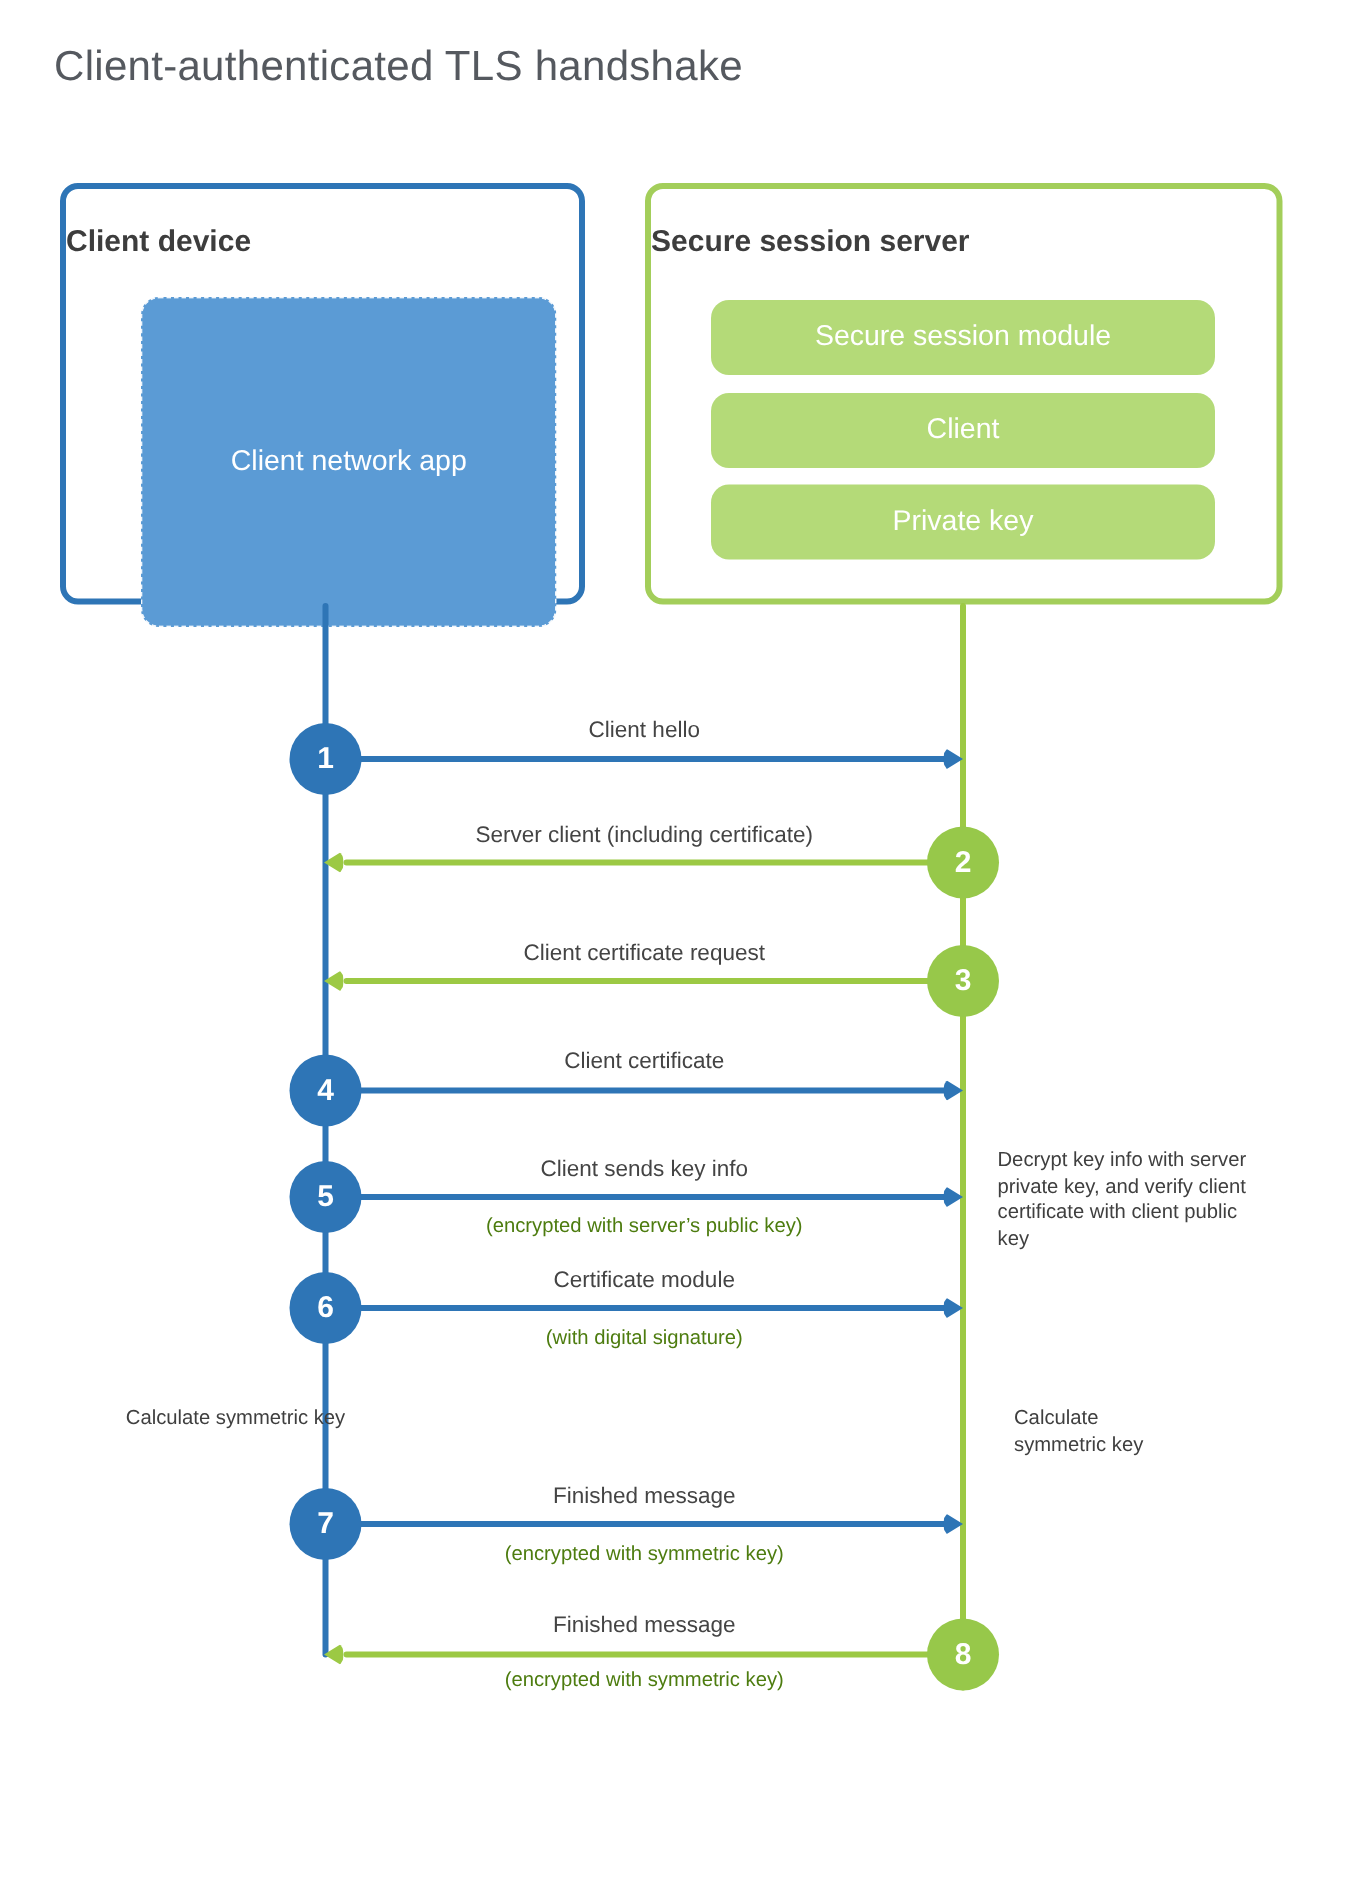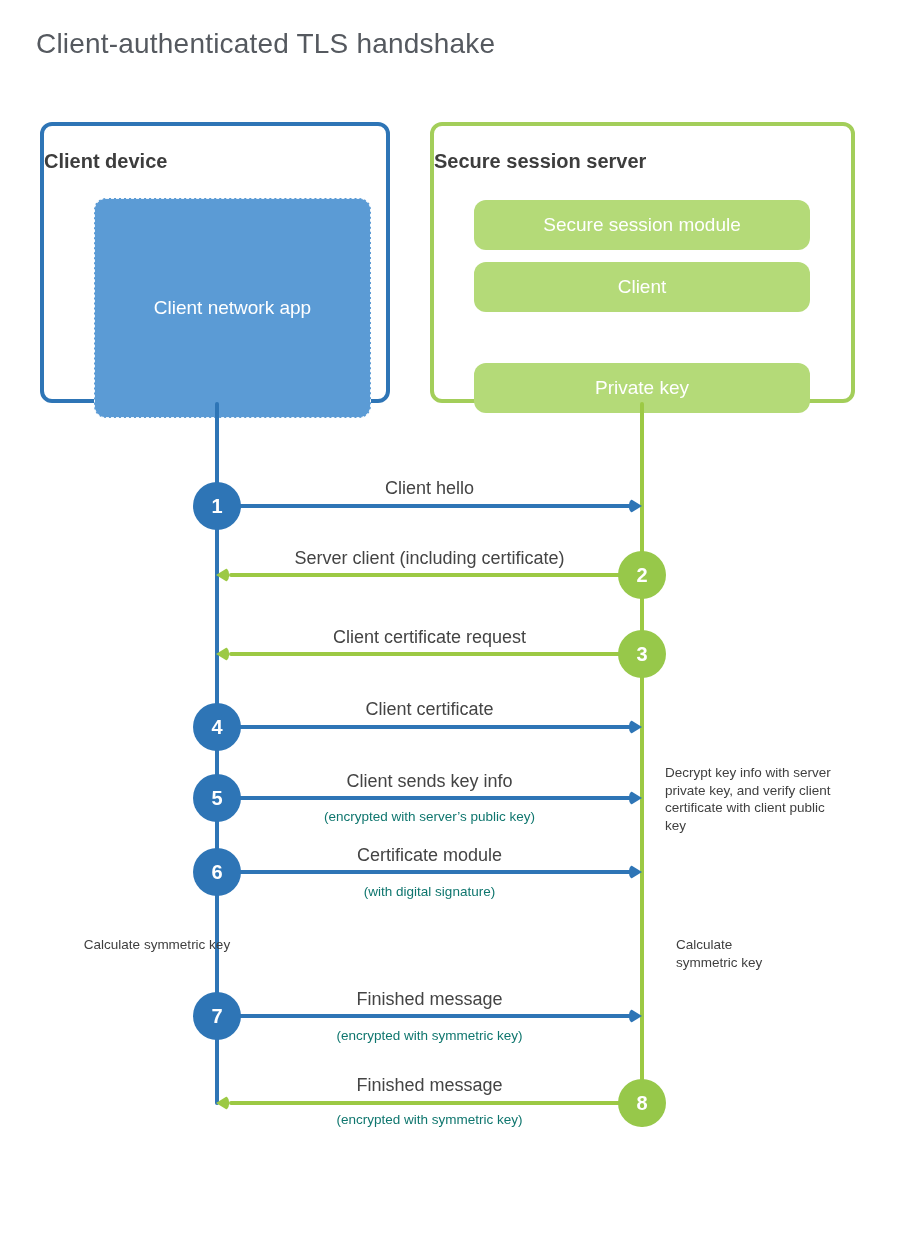--- a/index.html
+++ b/index.html
@@ -53,21 +53,21 @@
     left: 474px;
     width: 336px; height: 50px;
     background: #b4da78;
     color: #ffffff;
     font-size: 19px;
     display: flex; align-items: center; justify-content: center;
     text-align: left;
   }
   .bar-1 { top: 200px; }
   .bar-2 { top: 262px; }
-  .bar-3 { top: 323px; margin-top: 40px; }
+  .bar-3 { top: 323px; }
   
   .lifeline { position: absolute; width: 4px; }
   .lifeline.blue  { left: 215px; top: 402px; height: 703px; background: #2e75b6; }
   .lifeline.green { left: 640px; top: 402px; height: 725px; background: #9cc944; }
   
   .shaft { position: absolute; height: 4px; }
   .shaft.blue  { background: #2e75b6; }
   .shaft.green { background: #9cc944; }
   .head { position: absolute; width: 0; height: 0; }
   .head.right { border-top: 8px solid transparent; border-bottom: 8px solid transparent; border-left: 13px solid #2e75b6; }
@@ -83,29 +83,29 @@
     display: flex; align-items: center; justify-content: center;
     z-index: 3;
   }
   .circle.blue  { background: #2e75b6; }
   .circle.green { background: #97c84a; }
   
   .msg-label {
     position: absolute;
     left: 217px; width: 425px;
     text-align: center;
-    font-size: 18px;
+    font-size: 15px;
     color: #444444;
   }
   .msg-sub {
     position: absolute;
     left: 217px; width: 425px;
     text-align: center;
     font-size: 13.5px;
-    color: #0f766e;
+    color: #4d7c0f;
   }
   
   .side-note {
     position: absolute;
     font-size: 13.5px;
     color: #3f3f3f;
     line-height: 1.3;
   }
   .note-decrypt { left: 665px; top: 764px; width: 168px; text-align: left; }
   .calc-left    { left: 83px;  top: 936px; width: 148px; text-align: center; }

